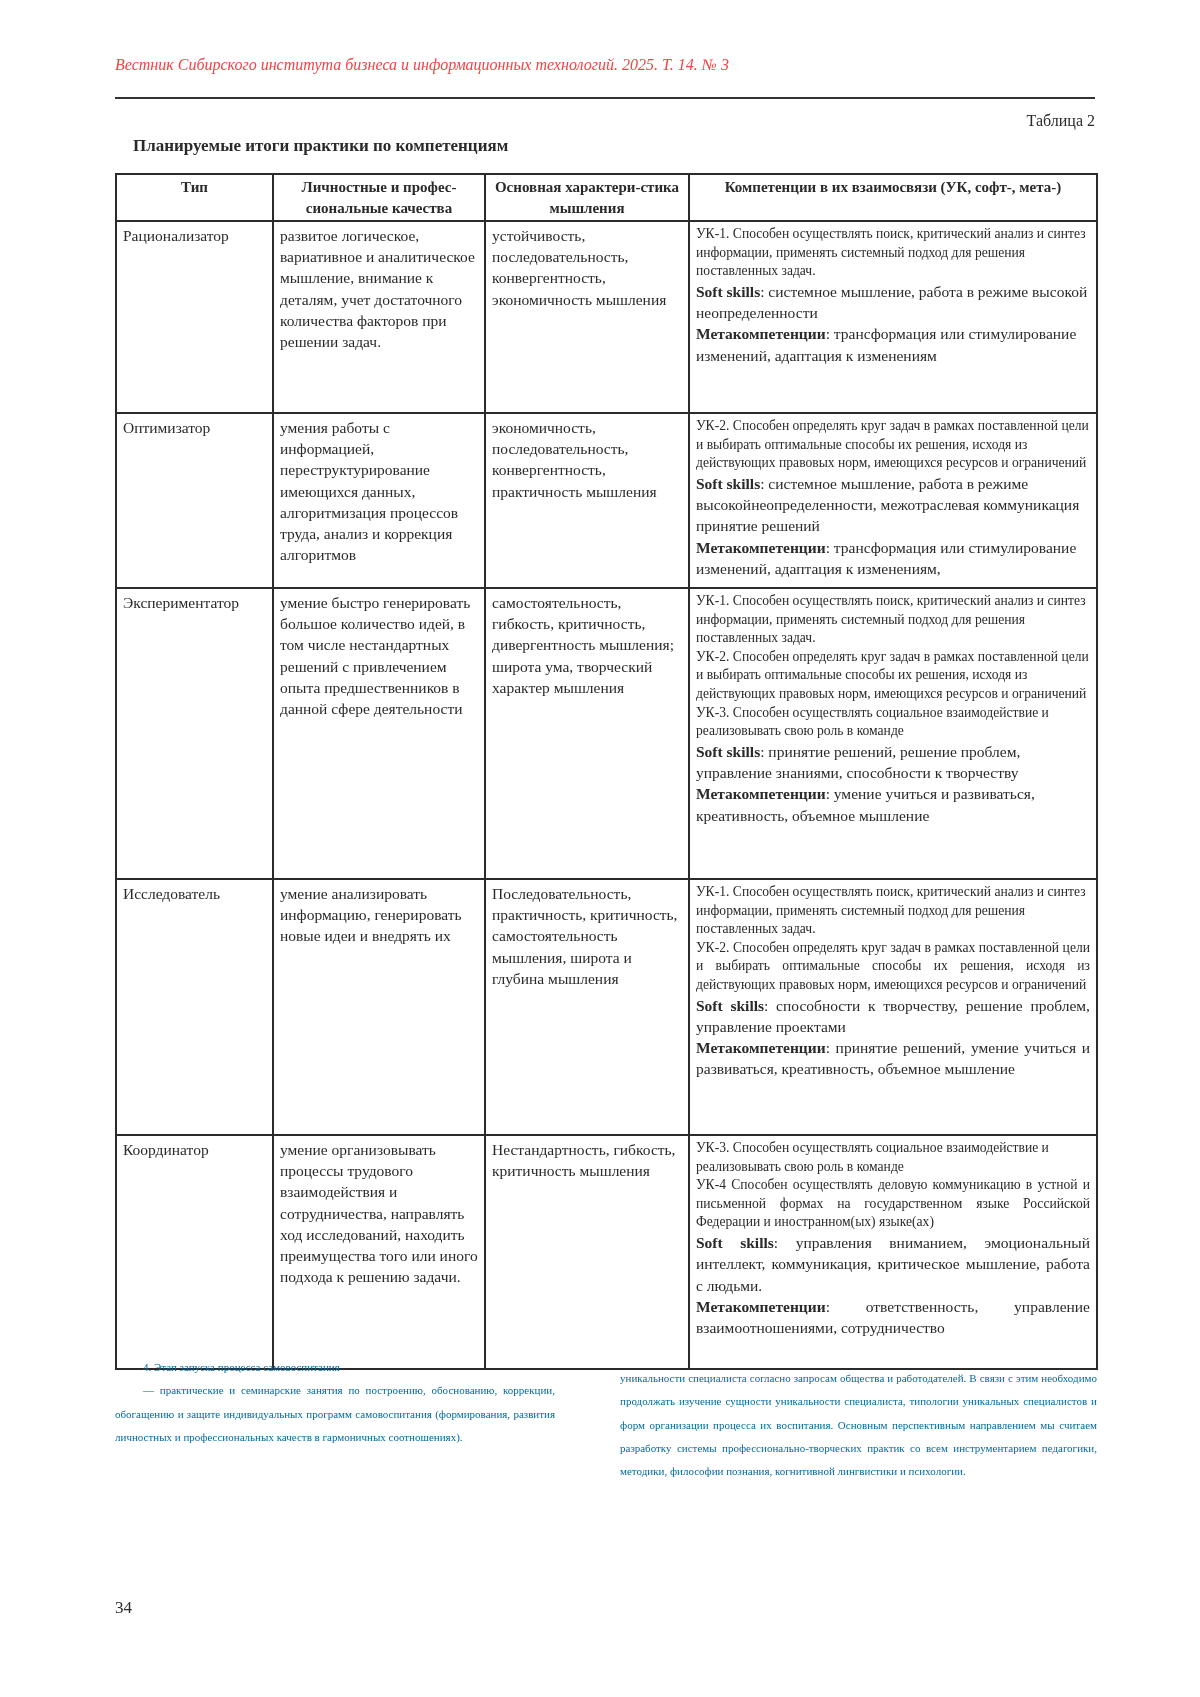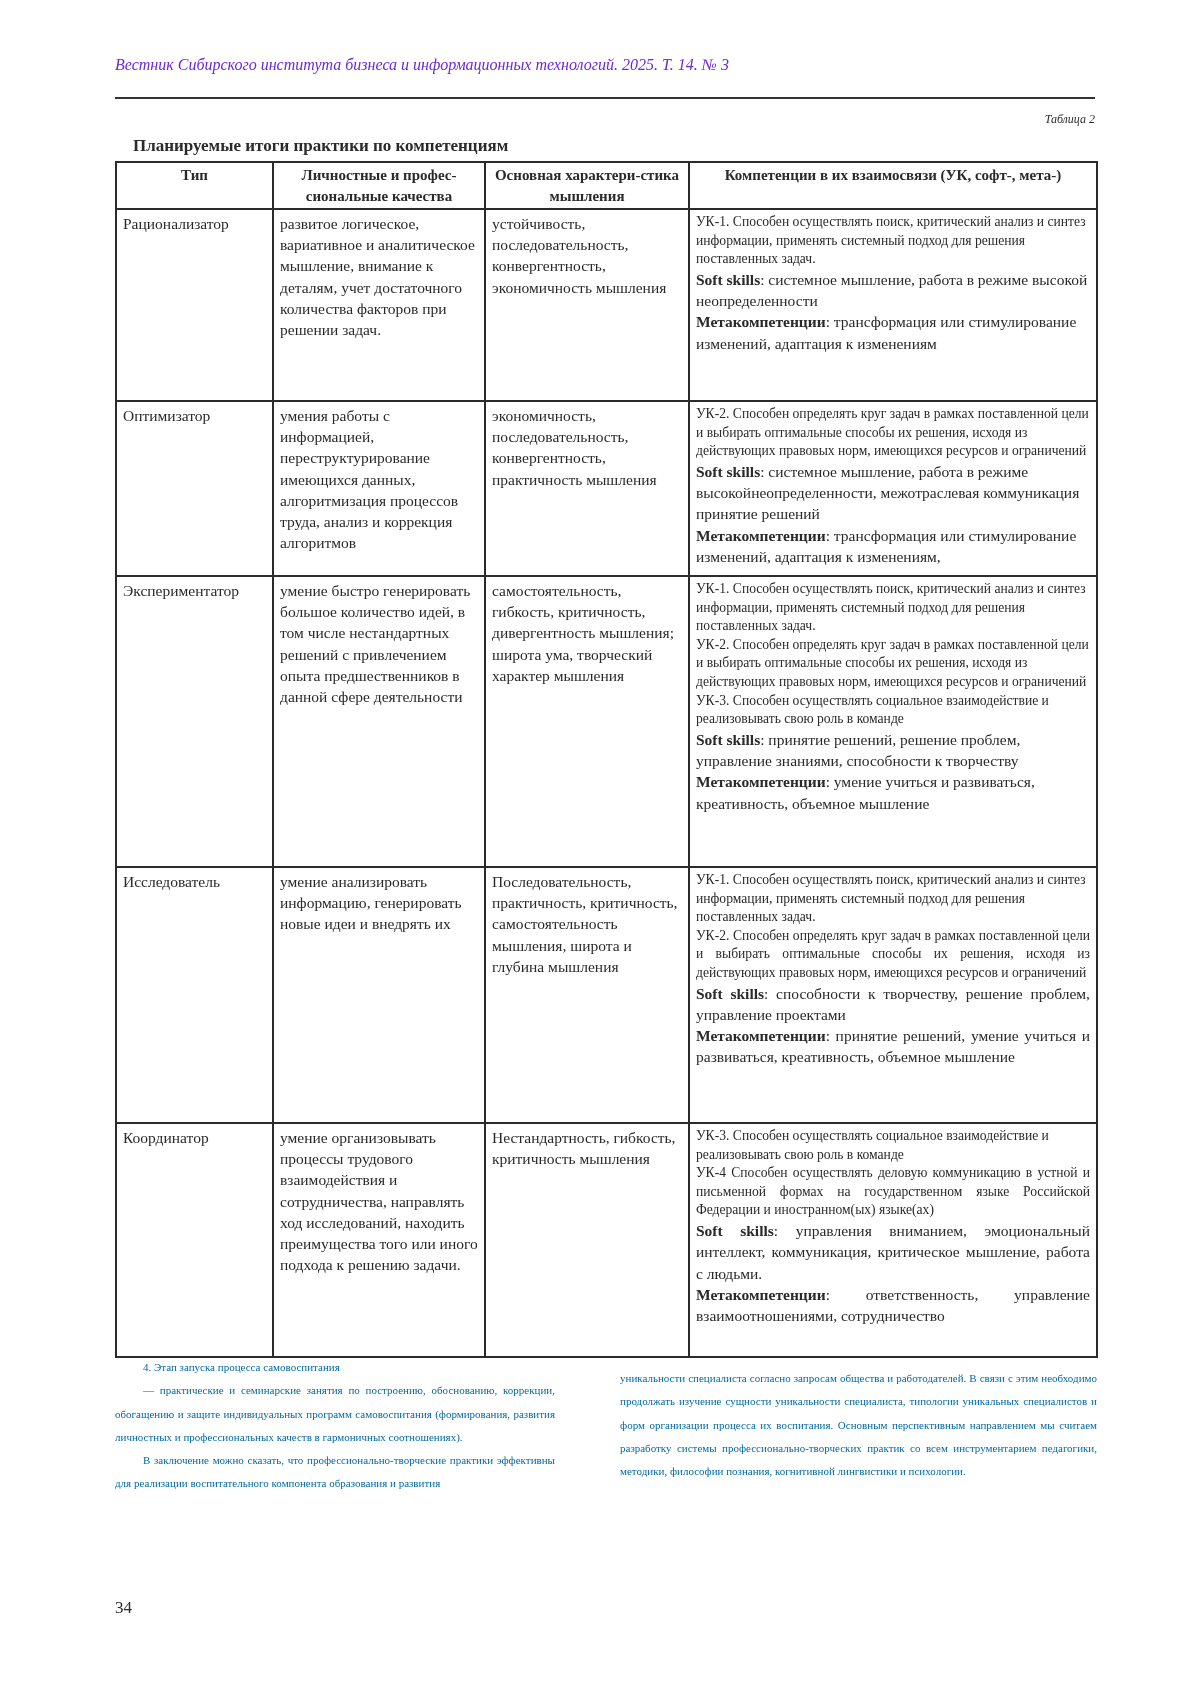--- a/index.html
+++ b/index.html
@@ -2,36 +2,36 @@
 <html><head>
 <meta charset="utf-8">
 <style>
   html, body { margin: 0; padding: 0; background: #ffffff; }
   body {
     width: 1200px; height: 1697px; position: relative; overflow: hidden;
     font-family: "Liberation Serif", "DejaVu Serif", serif; color: #2a2a2a;
   }
   .running-head {
     position: absolute; left: 115px; top: 56px; width: 980px;
-    font-style: italic; font-size: 16px; color: #6d28d9;
+    font-style: italic; font-size: 16px; color: #ef4444;
   }
   .head-rule {
     position: absolute; left: 115px; top: 97px; width: 980px; height: 0;
     border-top: 2.5px solid #333;
   }
   .table-label {
     position: absolute; left: 115px; top: 112px; width: 980px;
-    text-align: right; font-size: 12px; font-style: italic;
+    text-align: right; font-size: 16px;
   }
   .table-title {
     position: absolute; left: 133px; top: 136px; width: 937px;
     text-align: left; font-size: 17px; font-weight: bold;
   }
   table.comp {
-    position: absolute; left: 115px; top: 161px; width: 981px;
+    position: absolute; left: 115px; top: 173px; width: 981px;
     border-collapse: collapse; table-layout: fixed;
   }
   table.comp th, table.comp td {
     border: 2px solid #2b2b2b; vertical-align: top; text-align: left;
     padding: 3px 6px 3px 6px;
   }
   table.comp th {
     font-size: 15px; font-weight: bold; text-align: center;
     line-height: 21px; padding-top: 2px; padding-bottom: 1px;
   }
@@ -140,20 +140,19 @@
         <span class="sk justify"><b>Soft skills</b><span>:  управления вниманием,  эмоциональный интеллект, коммуникация, критическое мышление, работа с людьми.</span></span>
         <span class="sk justify"><b>Метакомпетенции</b><span>: ответственность, управление взаимоотношениями, сотрудничество</span></span>
       </td>
     </tr>
   </tbody>
 </table>
 
 <div class="body-col left-col">
   <p>4. Этап запуска процесса самовоспитания</p>
   <p>— практические и семинарские занятия по построению, обоснованию, коррекции, обогащению и защите индивидуальных программ самовоспитания (формирования, развития личностных и профессиональных качеств в гармоничных соотношениях).</p>
-  <p>В заключение можно сказать, что профессионально-творческие практики эффективны для реализации воспитательного компонента образования и развития</p>
 </div>
 
 <div class="body-col right-col">
   <p class="noindent">уникальности специалиста согласно запросам общества и работодателей.  В связи с этим необходимо продолжать изучение  сущности уникальности специалиста, типологии уникальных  специалистов и форм организации процесса их воспитания. Основным перспективным направлением мы считаем разработку системы профессионально-творческих практик со всем инструментарием педагогики, методики, философии познания, когнитивной лингвистики и психологии.</p>
 </div>
 
 <div class="page-number">34</div>
 
 </body></html>

